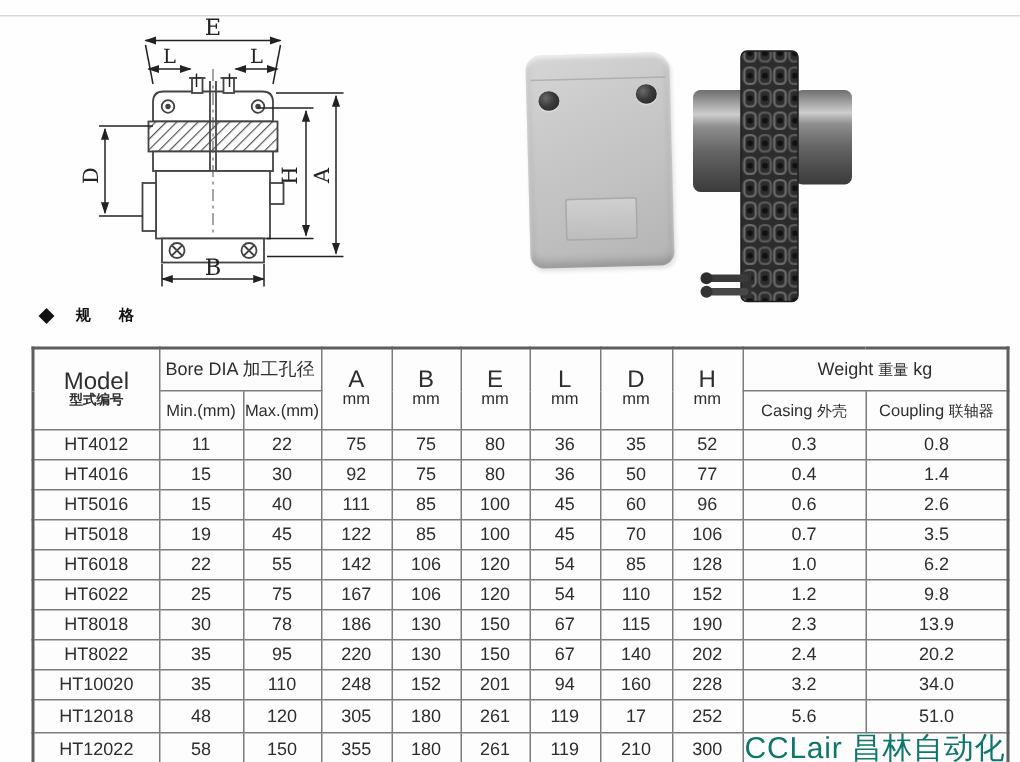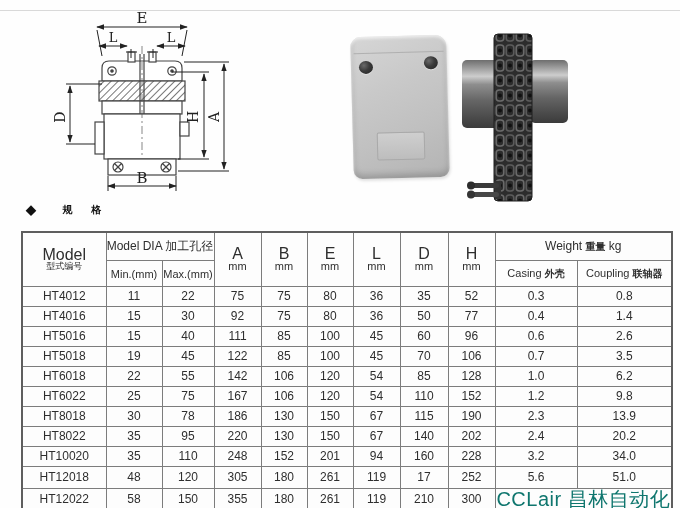--- a/index.html
+++ b/index.html
@@ -40,41 +40,41 @@
   
   .coupling-photo{position:absolute;left:455px;top:13px;}
 
   
   .spec-heading{
     position:absolute;left:26px;top:202px;
     font-weight:bold;color:#111;font-size:15px;letter-spacing:.5px;
     display:flex;align-items:center;
   }
   .spec-heading .diamond{font-size:13px;margin-right:2px;}
-  .spec-heading .cn{font-size:10px;margin-left:24px;letter-spacing:8px;font-weight:bold;}
+  .spec-heading .cn{font-size:10px;margin-left:12px;letter-spacing:8px;font-weight:bold;}
 
   
   table.spec-table{
     position:absolute;left:21px;top:231px;width:652px;
     border-collapse:collapse;table-layout:fixed;
     font-size:12px;color:#2e2e2e;background:#fdfdfd;
   }
   table.spec-table th, table.spec-table td{
     border:1px solid #7c7c7c;text-align:center;vertical-align:middle;
     padding:0;font-weight:normal;overflow:visible;white-space:nowrap;
   }
   table.spec-table{border:2px solid #5e5e5e;}
   thead tr.h1 th{height:27px;}
   thead tr.h2 th{height:25px;font-size:11px;}
   tbody tr td{height:19px;line-height:19px;}
   tbody tr.tall td{height:21px;line-height:21px;}
   .hdr-main{font-size:16px;line-height:13px;}
-  .hdr-cn{font-size:9px;line-height:11px;font-weight:normal;}
+  .hdr-cn{font-size:9px;line-height:11px;font-weight:bold;}
   .unit{font-size:11px;line-height:12px;}
-  .cn-b{font-size:10px;font-weight:bold;}
+  .cn-b{font-size:10px;font-weight:normal;}
   .logo-cell{font-weight:bold;}
   .logo-cell span{
     display:block;font-size:20px;line-height:20px;color:#0f766e;
     font-family:"Liberation Sans", sans-serif;letter-spacing:0.5px;
     transform:translateY(-1px);
   }
 
   
   .watermark{
     position:absolute;font-family:"DejaVu Serif", serif;
@@ -229,21 +229,21 @@
         <col style="width:47px">
       <col style="width:82px">
         <col style="width:95px">
     </colgroup>
     <thead>
       <tr class="h1">
         <th rowspan="2">
           <div class="hdr-main">Model</div>
           <div class="hdr-cn">型式编号</div>
         </th>
-        <th colspan="2">Model DIA 加工孔径</th>
+        <th colspan="2">Bore DIA 加工孔径</th>
         <th rowspan="2">
           <div class="hdr-main">A</div>
             <div class="unit">mm</div>
         </th>
         <th rowspan="2">
           <div class="hdr-main">B</div>
             <div class="unit">mm</div>
         </th>
         <th rowspan="2">
           <div class="hdr-main">E</div>

